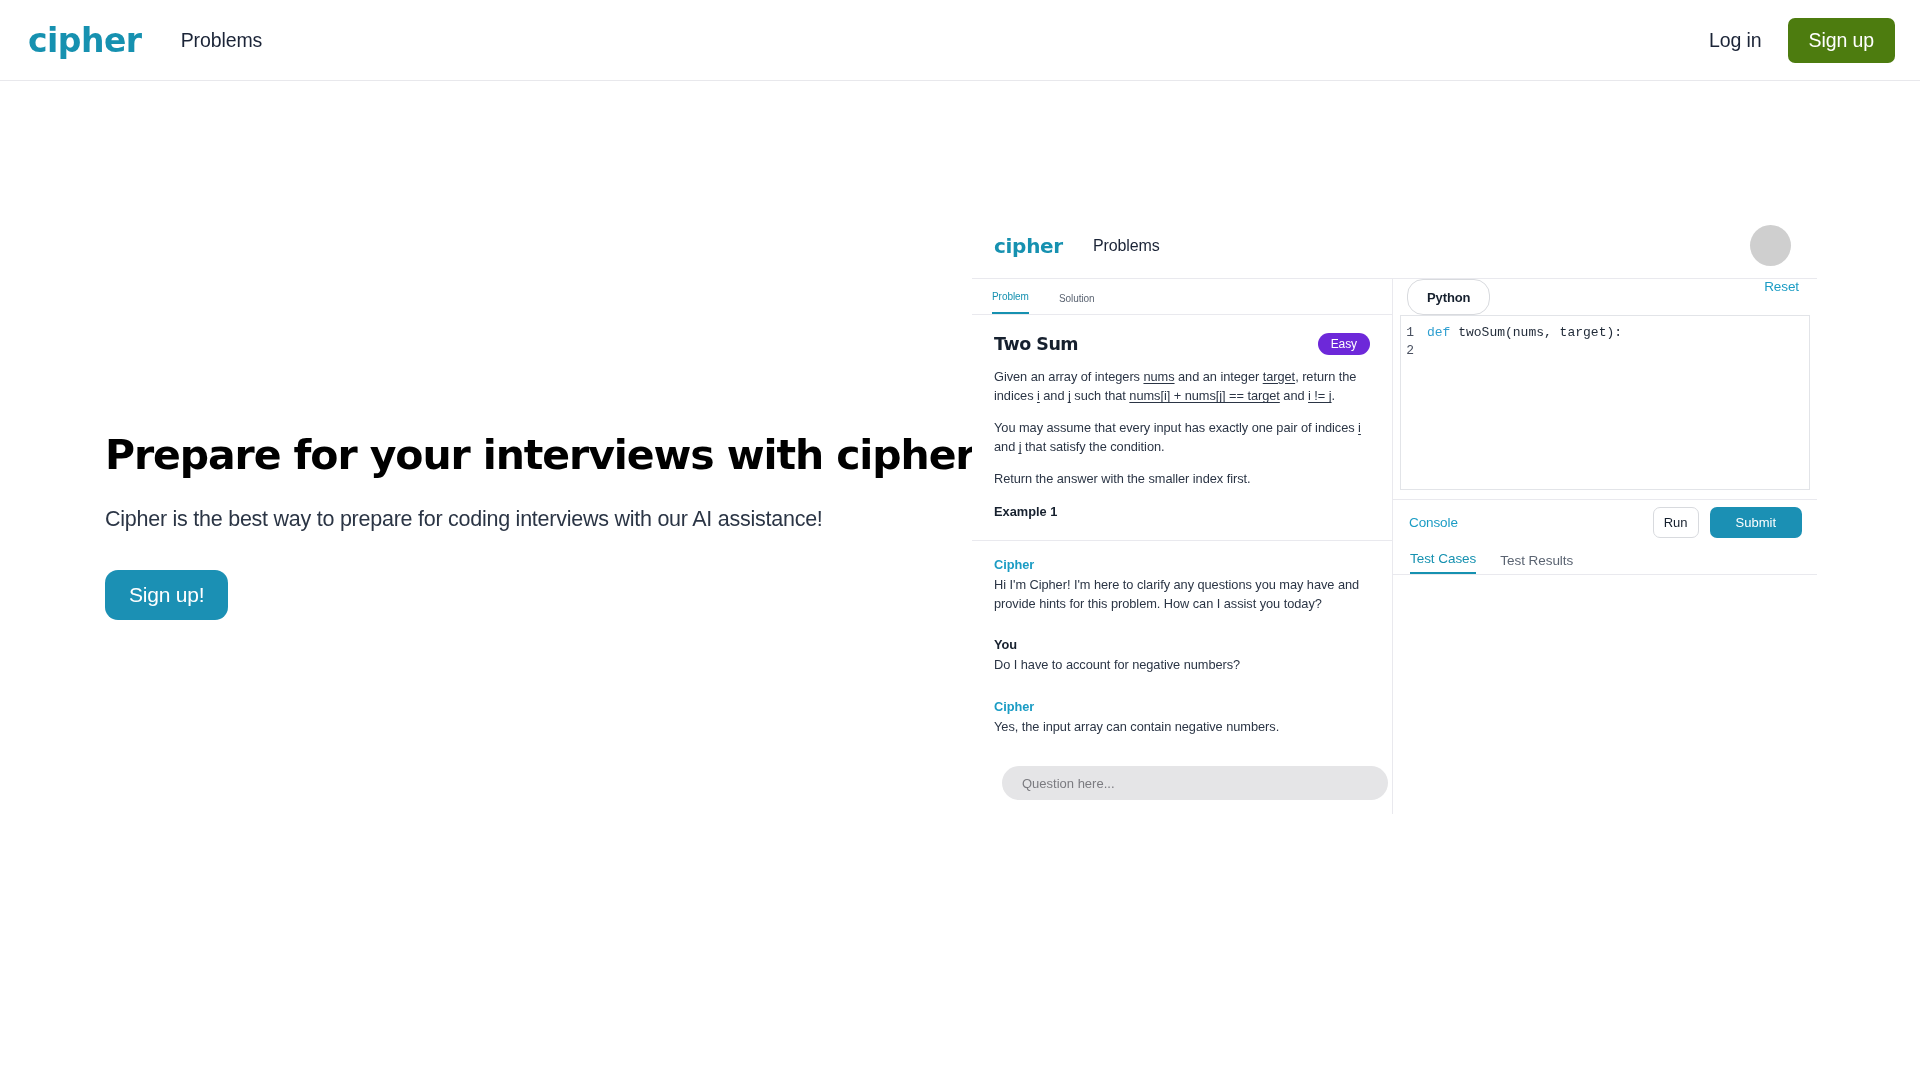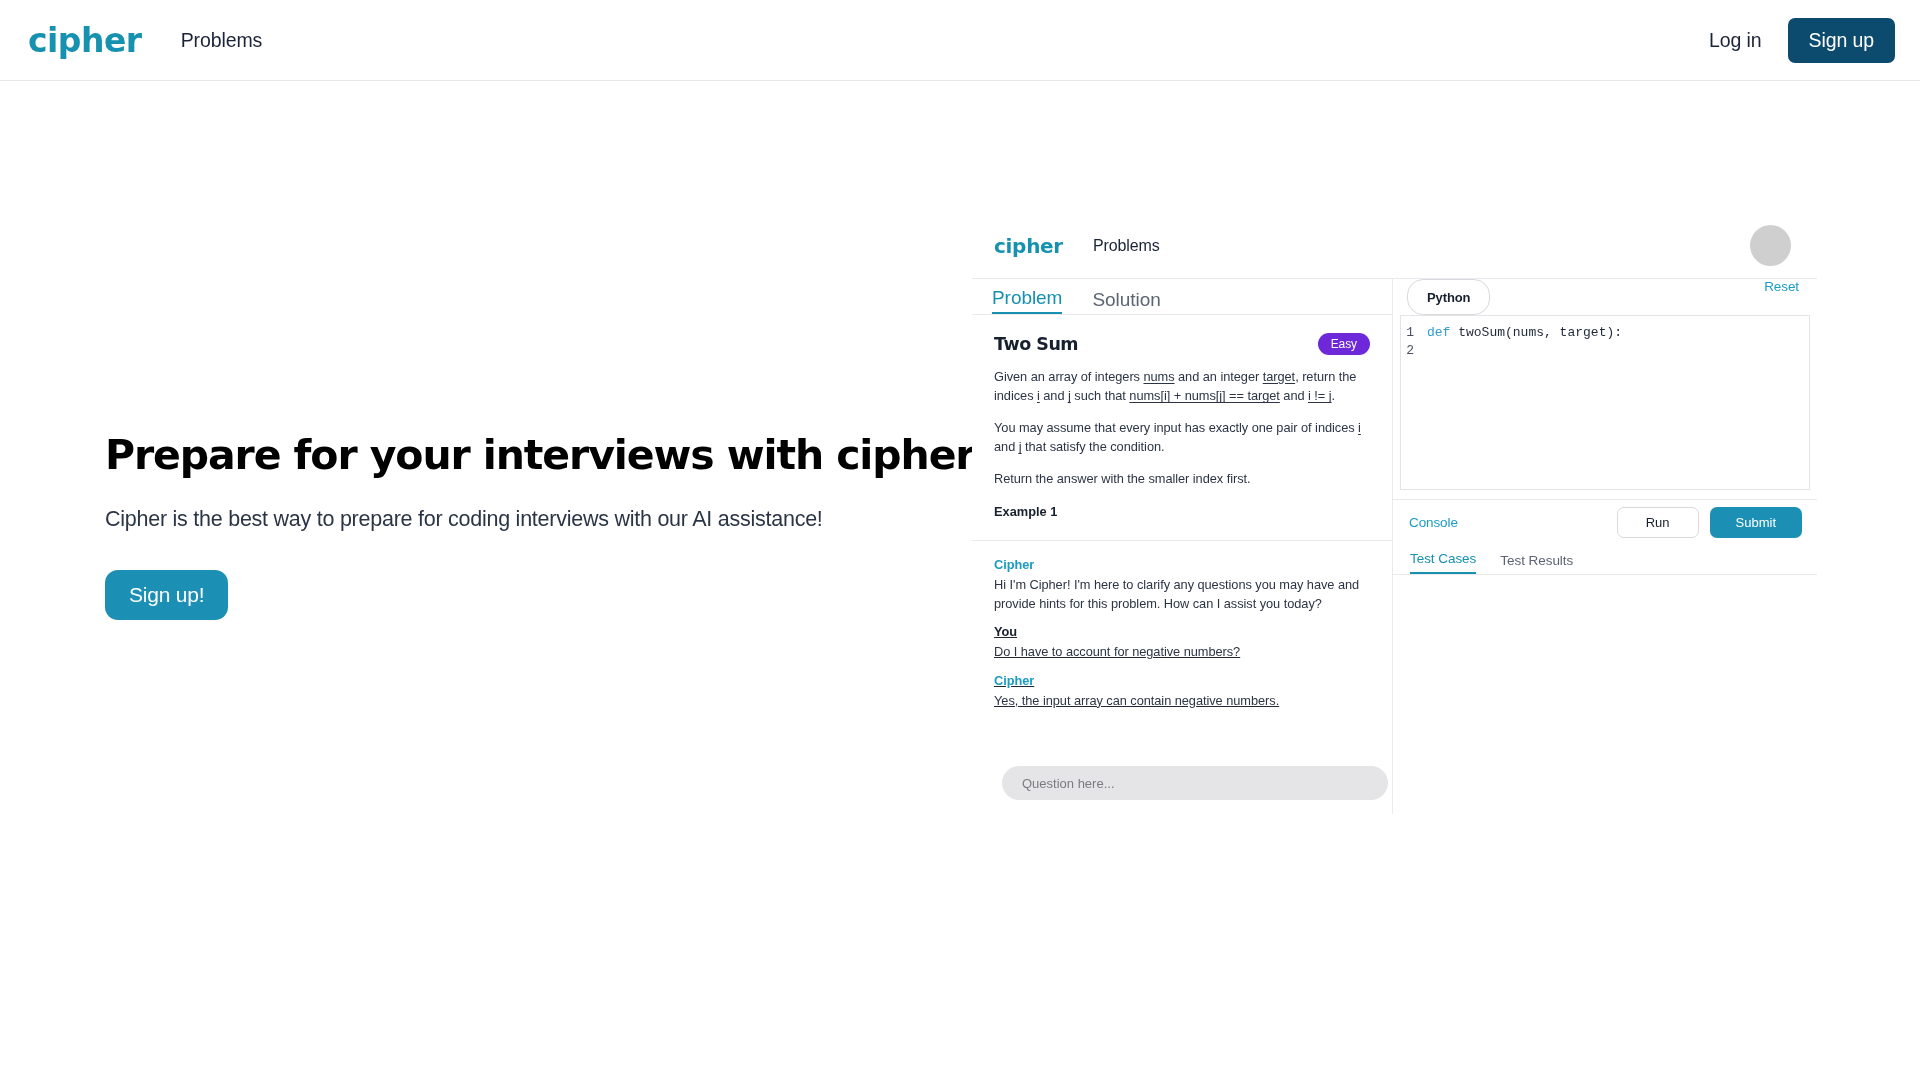--- a/index.html
+++ b/index.html
@@ -39,21 +39,21 @@
     display: flex; align-items: center;
     margin-right: 25px;
     gap: 26px;
   }
   .login-link {
     font-size: 19.5px;
     color: #1b2437;
     letter-spacing: -0.1px;
   }
   .signup-btn {
-    background: #0c4a6e;
+    background: #4d7c0f;
     color: #fff;
     font-size: 19.5px;
     border: none;
     border-radius: 7px;
     padding: 11px 21px;
     cursor: pointer;
     font-family: "Liberation Sans", sans-serif;
     letter-spacing: -0.1px;
   }
 
@@ -144,22 +144,22 @@
   }
   .tabs-row {
     height: 36px;
     display: flex;
     align-items: flex-end;
     padding-left: 20px;
     gap: 30px;
     border-bottom: 1px solid #e9e9ee;
   }
   .tab {
-    font-size: 19px;
-    padding-bottom: 3px;
+    font-size: 10px;
+    padding-bottom: 10px;
     color: #5b6472;
     cursor: pointer;
     letter-spacing: -0.05px;
   }
   .tab.active {
     color: #1691b0;
     border-bottom: 2px solid #1691b0;
     font-weight: 400;
   }
 
@@ -220,21 +220,21 @@
   }
   .chat-author.bot { color: #1b9cc4; }
   .chat-author.user { color: #16202e; }
   .chat-text {
     font-size: 12.8px;
     line-height: 1.5;
     color: #2b3545;
     margin-top: 3px;
     letter-spacing: -0.05px;
   }
-  .chat-msg + .chat-msg { margin-top: 11px; text-decoration: underline; }
+  .chat-msg + .chat-msg { margin-top: 24px; }
   .chat-input {
     position: absolute;
     left: 30px; bottom: 14px;
     width: 386px; height: 34px;
     background: #e5e5e7;
     border: none;
     border-radius: 18px;
     padding: 0 20px;
     font-size: 13px;
     color: #7b7b80;
@@ -310,21 +310,21 @@
   .console-actions {
     margin-left: auto;
     display: flex; align-items: center; gap: 11px;
   }
   .run-btn {
     border: 1px solid #d8dade;
     background: #fff;
     border-radius: 7px;
     font-size: 13px;
     color: #16202e;
-    padding: 7px 28px;
+    padding: 7px 10px;
     cursor: pointer;
     font-family: "Liberation Sans", sans-serif;
   }
   .submit-btn {
     border: none;
     background: #1b90b4;
     border-radius: 7px;
     font-size: 13px;
     color: #fff;
     padding: 8px 26px;

